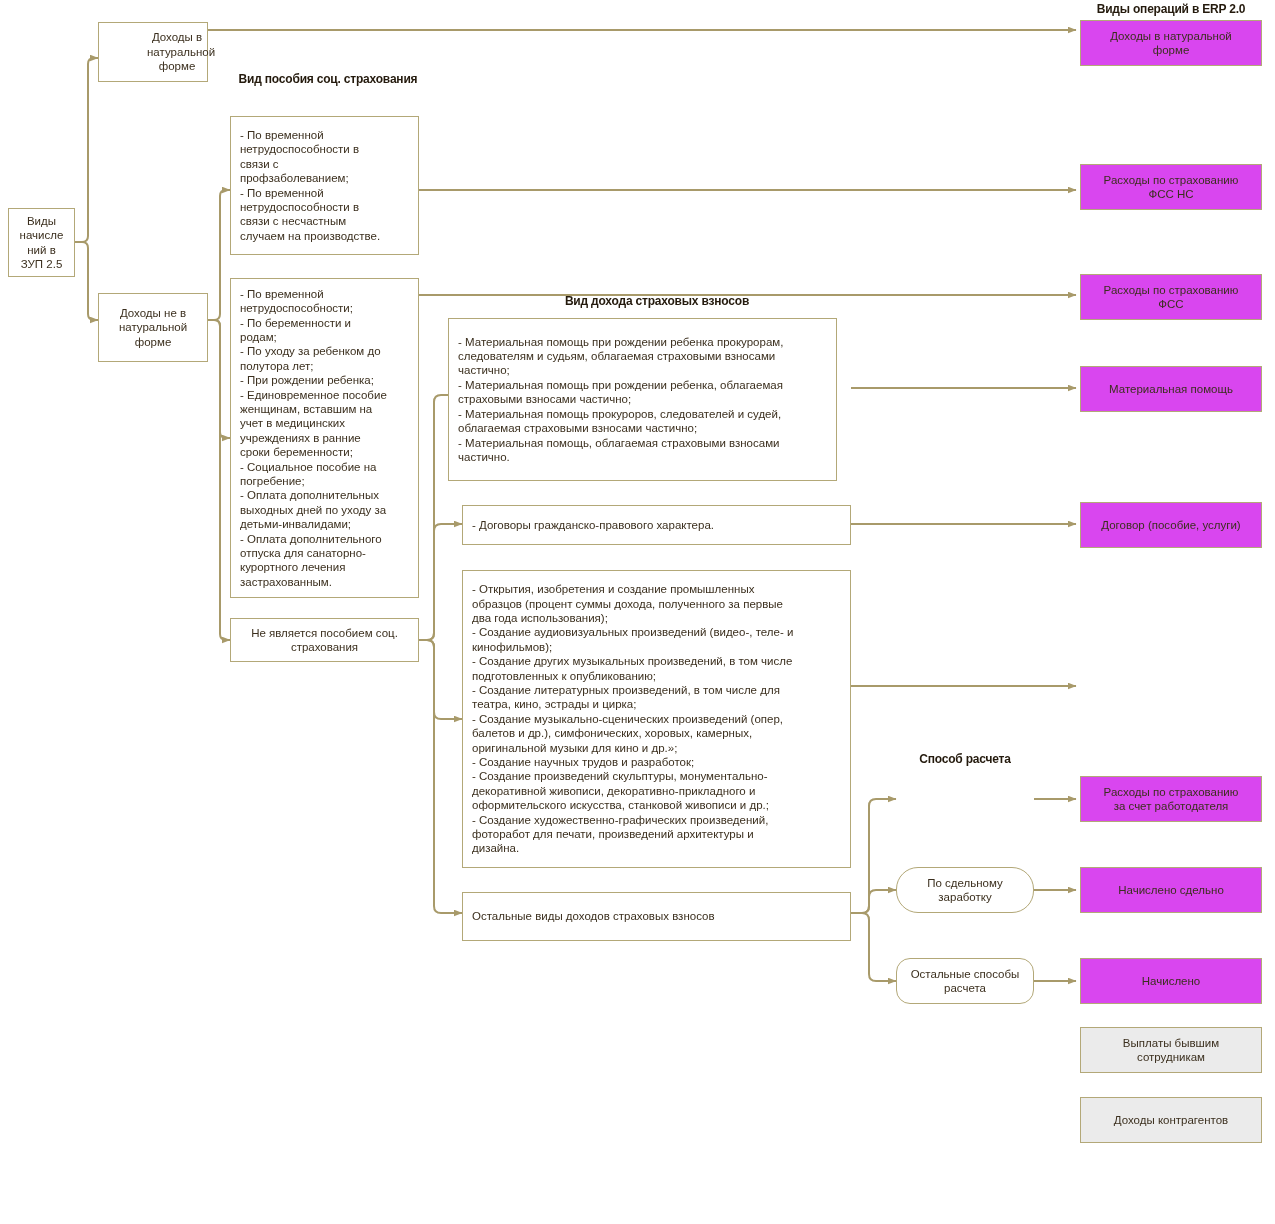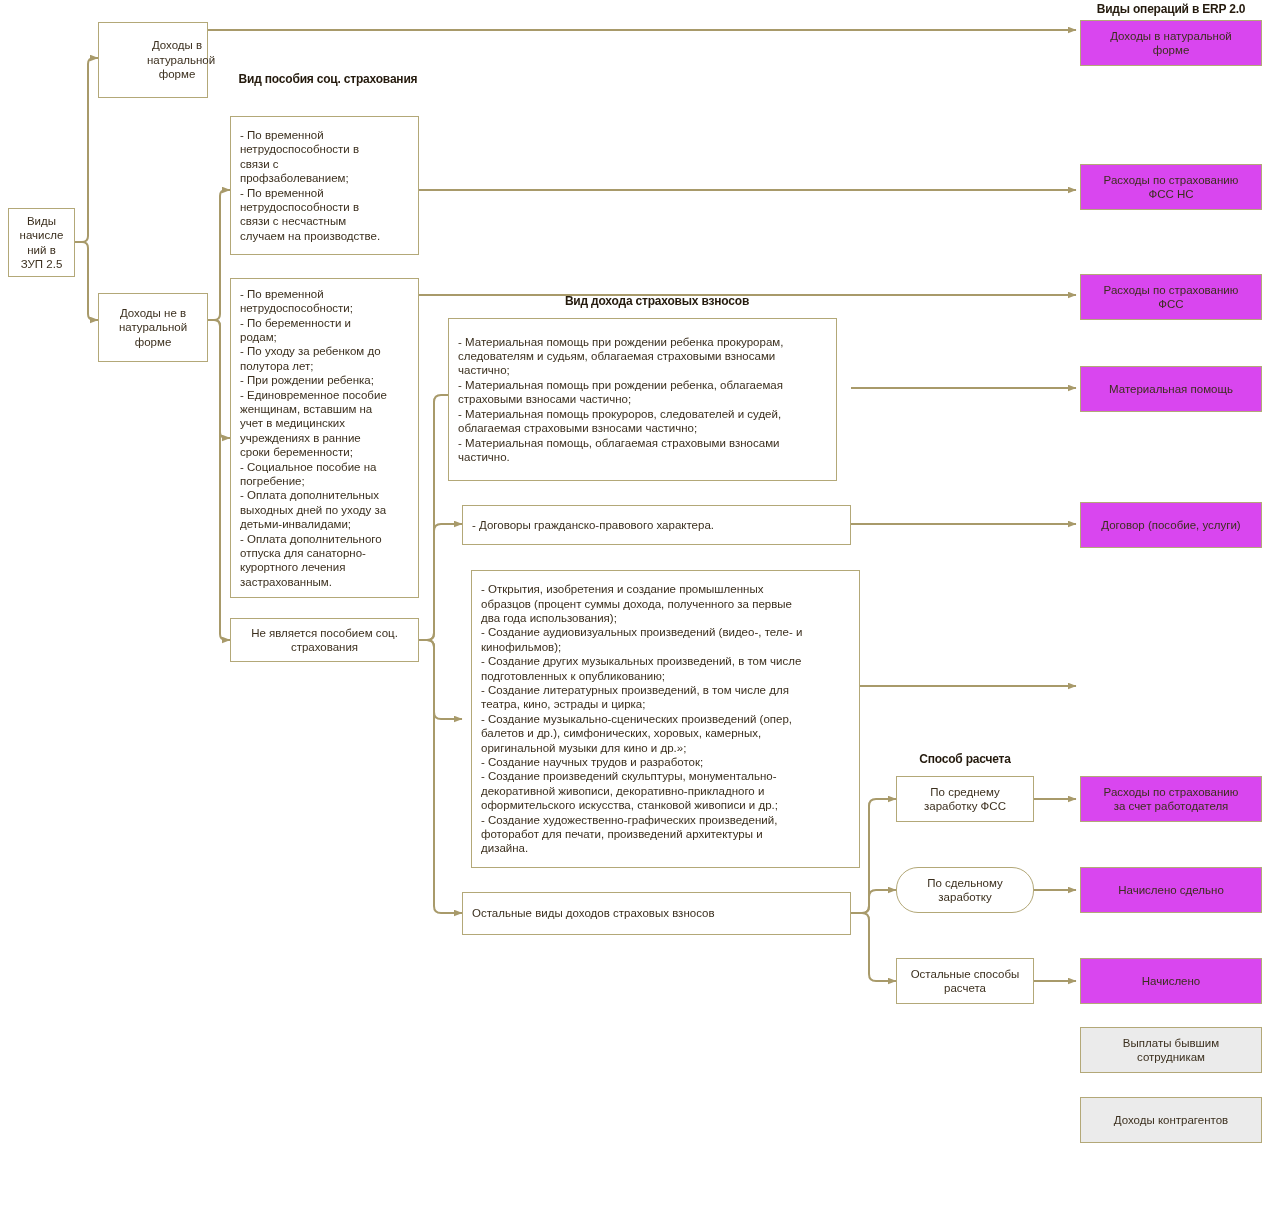--- a/index.html
+++ b/index.html
@@ -84,21 +84,21 @@
 
   <div class="grp-title" style="left:1076px;top:2px;width:190px;">Виды операций в ERP 2.0</div>
 
   <div class="node center root" style="left:8px;top:208px;width:67px;height:69px;">
     <span class="txt">Виды
 начисле
 ний в
 ЗУП 2.5</span>
   </div>
 
-  <div class="node center" style="left:98px;top:22px;width:110px;height:76px;padding-left:48px;">
+  <div class="node center" style="left:98px;top:22px;width:110px;height:60px;padding-left:48px;">
     <span class="txt">Доходы в
 натуральной
 форме</span>
   </div>
 
   <div class="node center" style="left:98px;top:293px;width:110px;height:69px;">
     <span class="txt">Доходы не в
 натуральной
 форме</span>
   </div>
@@ -152,21 +152,21 @@
 - Материальная помощь прокуроров, следователей и судей,
 облагаемая страховыми взносами частично;
 - Материальная помощь, облагаемая страховыми взносами
 частично.</span>
   </div>
 
   <div class="node left" style="left:462px;top:505px;width:389px;height:40px;justify-content:flex-end;">
     <span class="txt">- Договоры гражданско-правового характера.</span>
   </div>
 
-  <div class="node left" style="left:462px;top:570px;width:389px;height:298px;margin-left:9px;">
+  <div class="node left" style="left:462px;top:570px;width:389px;height:298px;">
     <span class="txt">- Открытия, изобретения и создание промышленных
 образцов (процент суммы дохода, полученного за первые
 два года использования);
 - Создание аудиовизуальных произведений (видео-, теле- и
 кинофильмов);
 - Создание других музыкальных произведений, в том числе
 подготовленных к опубликованию;
 - Создание литературных произведений, в том числе для
 театра, кино, эстрады и цирка;
 - Создание музыкально-сценических произведений (опер,
@@ -174,35 +174,31 @@
 оригинальной музыки для кино и др.»;
 - Создание научных трудов и разработок;
 - Создание произведений скульптуры, монументально-
 декоративной живописи, декоративно-прикладного и
 оформительского искусства, станковой живописи и др.;
 - Создание художественно-графических произведений,
 фоторабот для печати, произведений архитектуры и
 дизайна.</span>
   </div>
 
-  <div class="node left" style="left:462px;top:892px;width:389px;height:43px;">
+  <div class="node left" style="left:462px;top:892px;width:389px;height:49px;">
     <span class="txt">Остальные виды доходов страховых взносов</span>
   </div>
 
-  <div class="node center" style="left:896px;top:776px;width:138px;height:46px;">
-    <span class="txt">По среднему
-заработку ФСС</span>
-  </div>
 
   <div class="node center" style="left:896px;top:867px;width:138px;height:46px;border-radius:22px;">
     <span class="txt">По сдельному
 заработку</span>
   </div>
 
-  <div class="node center" style="left:896px;top:958px;width:138px;height:46px;">
+  <div class="node center" style="left:896px;top:958px;width:138px;height:46px;border-radius:14px;">
     <span class="txt">Остальные способы
 расчета</span>
   </div>
 
   <div class="node center erp" style="left:1080px;top:20px;width:182px;height:46px;">
     <span class="txt">Доходы в натуральной
 форме</span>
   </div>
 
   <div class="node center erp" style="left:1080px;top:164px;width:182px;height:46px;">

